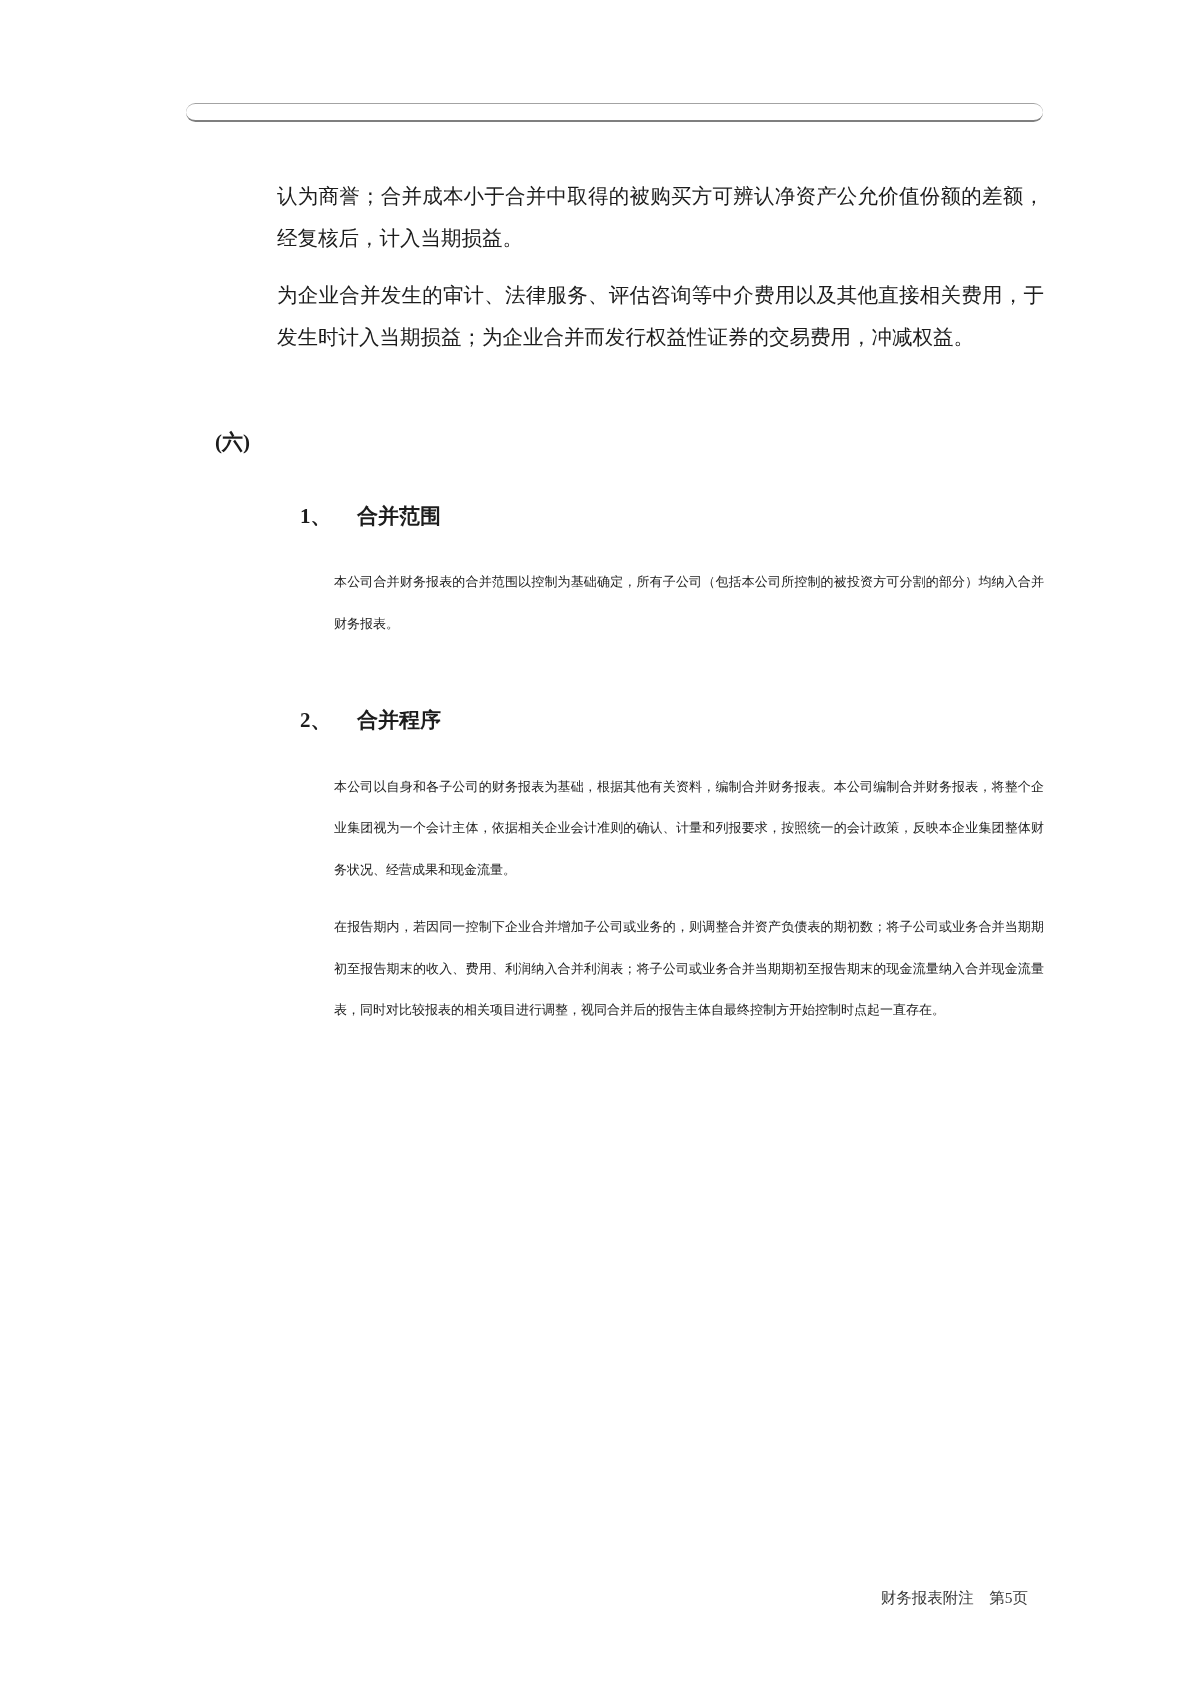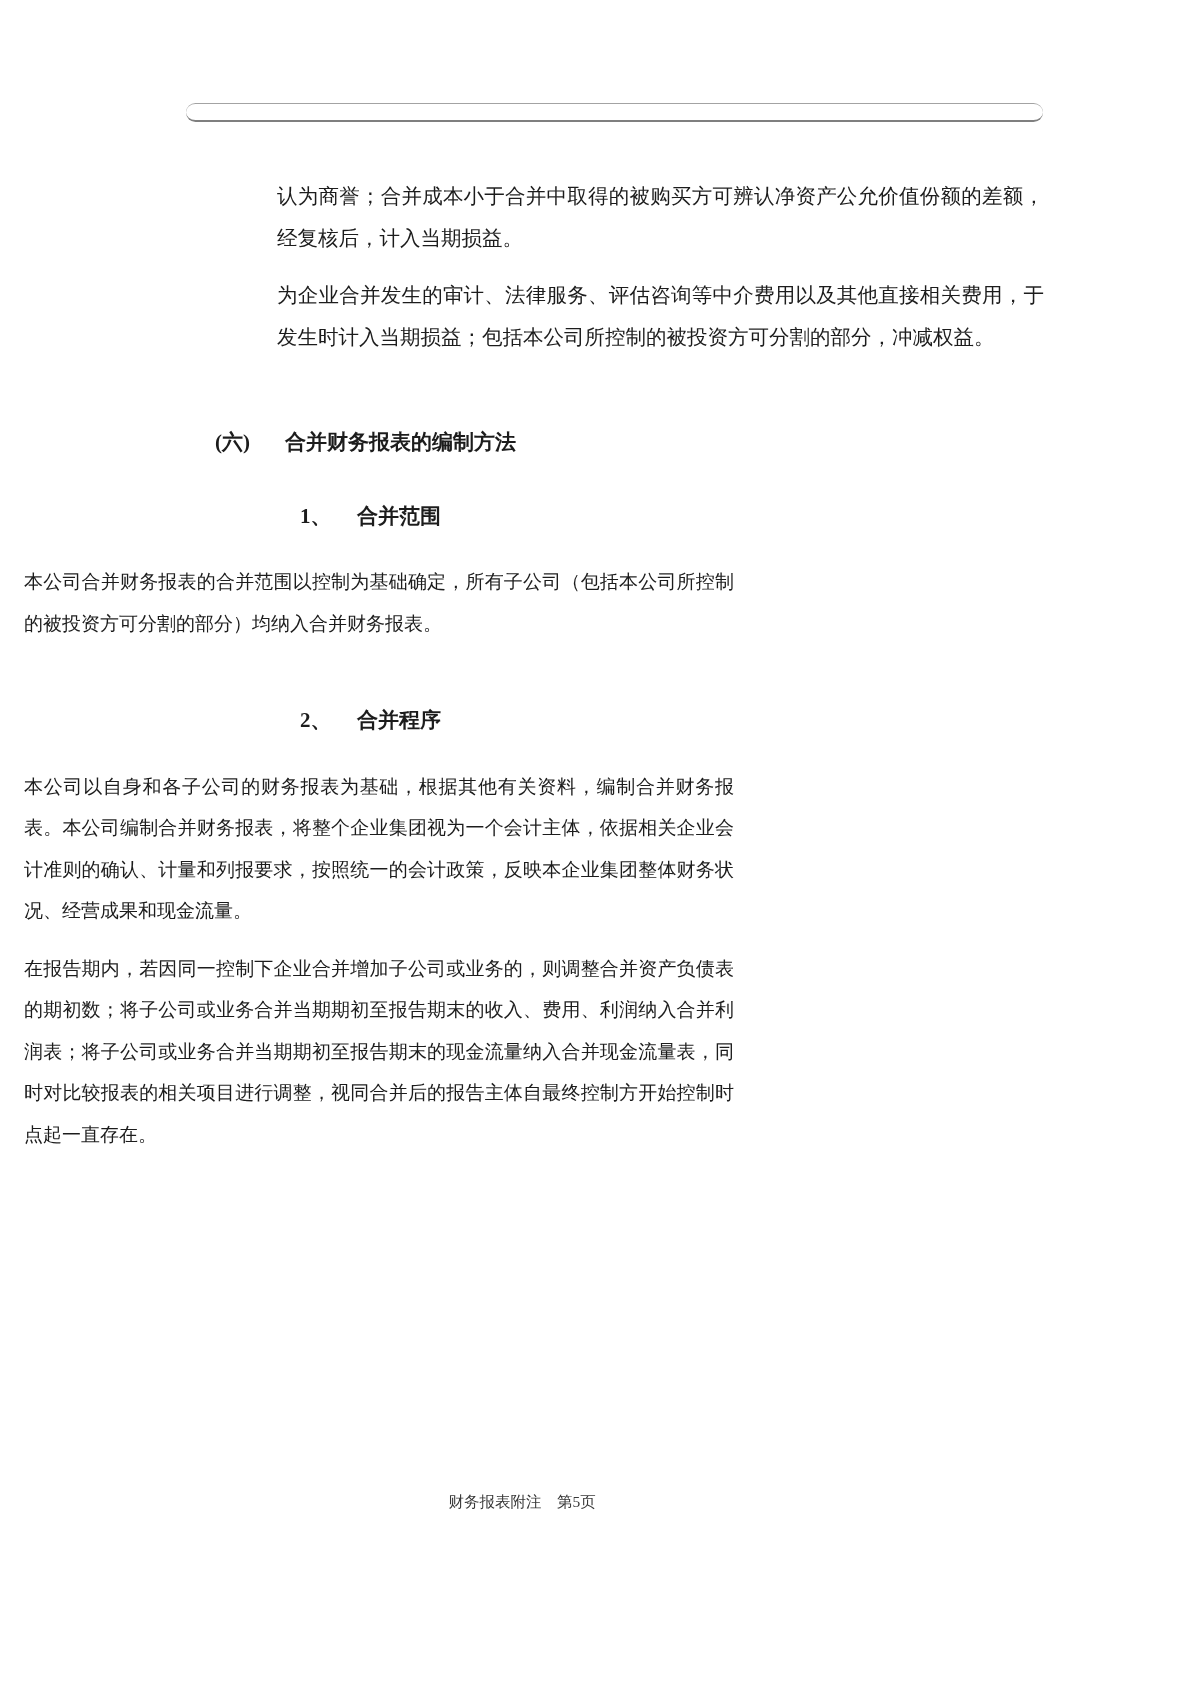--- a/index.html
+++ b/index.html
@@ -51,52 +51,52 @@
   .sub-head {
     margin-left: 268px;
     display: flex;
     font-weight: bold;
     font-size: 21px;
     line-height: 41.5px;
   }
   .sub-head.spaced { margin-top: 32px; }
   .sub-num { width: 57px; flex: 0 0 57px; }
   .p-body {
+    margin-left: 310px;
     width: 726px;
-    font-size: 19px;
+    font-size: 13px;
     line-height: 41.5px;
     text-align: justify;
   }
   .footer {
     position: absolute;
-    top: 1476px;
+    top: 1572px;
     left: 0;
     width: 1028px;
-    text-align: center;
+    text-align: right;
     font-size: 15.5px;
     color: #383838;
     white-space: pre;
   }
 </style>
 </head>
 <body>
 
 <div class="page">
 
   <div class="header-rule"></div>
 
   <div class="flow">
 
     <p class="p-top">认为商誉；合并成本小于合并中取得的被购买方可辨认净资产公允价值份额的差额，经复核后，计入当期损益。</p>
 
-    <p class="p-top">为企业合并发生的审计、法律服务、评估咨询等中介费用以及其他直接相关费用，于发生时计入当期损益；包括本公司所控制的被投资方可分割的部分，冲减权益。</p>
+    <p class="p-top">为企业合并发生的审计、法律服务、评估咨询等中介费用以及其他直接相关费用，于发生时计入当期损益；为企业合并而发行权益性证券的交易费用，冲减权益。</p>
 
     <div class="sec-head">
       <span class="sec-num">(六)</span>
-      <span class="sec-title">合并财务报表的编制方法</span>
     </div>
 
     <div class="sub-head">
       <span class="sub-num">1、</span>
       <span class="sub-title">合并范围</span>
     </div>
 
     <p class="p-body">本公司合并财务报表的合并范围以控制为基础确定，所有子公司（包括本公司所控制的被投资方可分割的部分）均纳入合并财务报表。</p>
 
     <div class="sub-head spaced">

